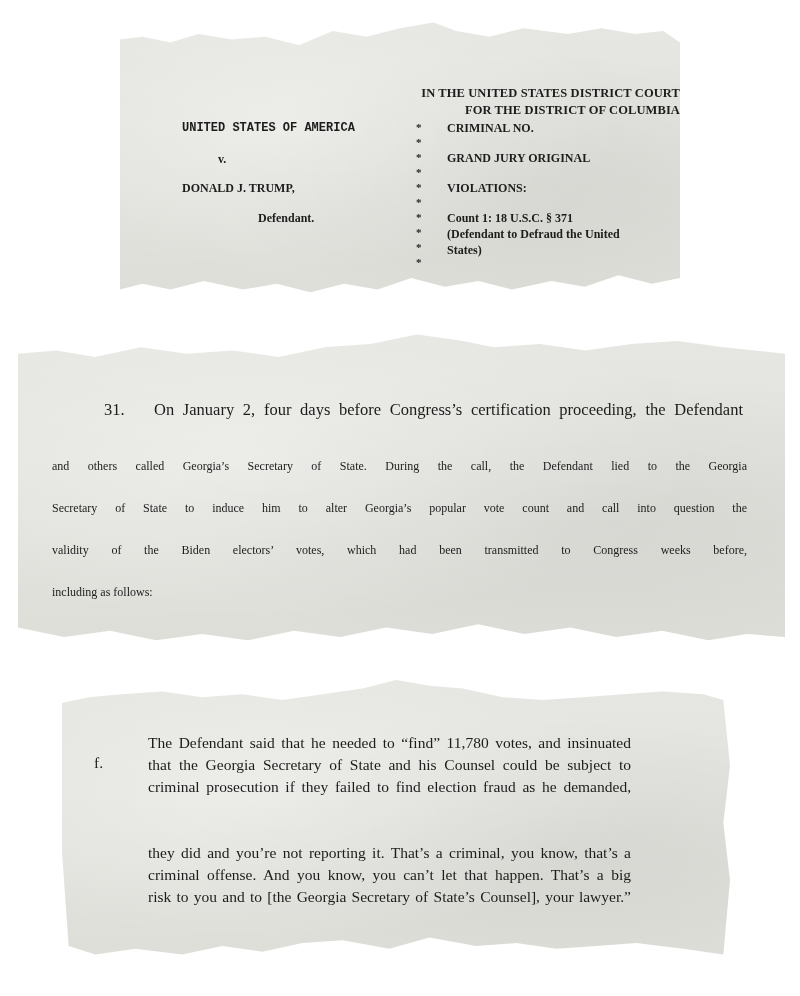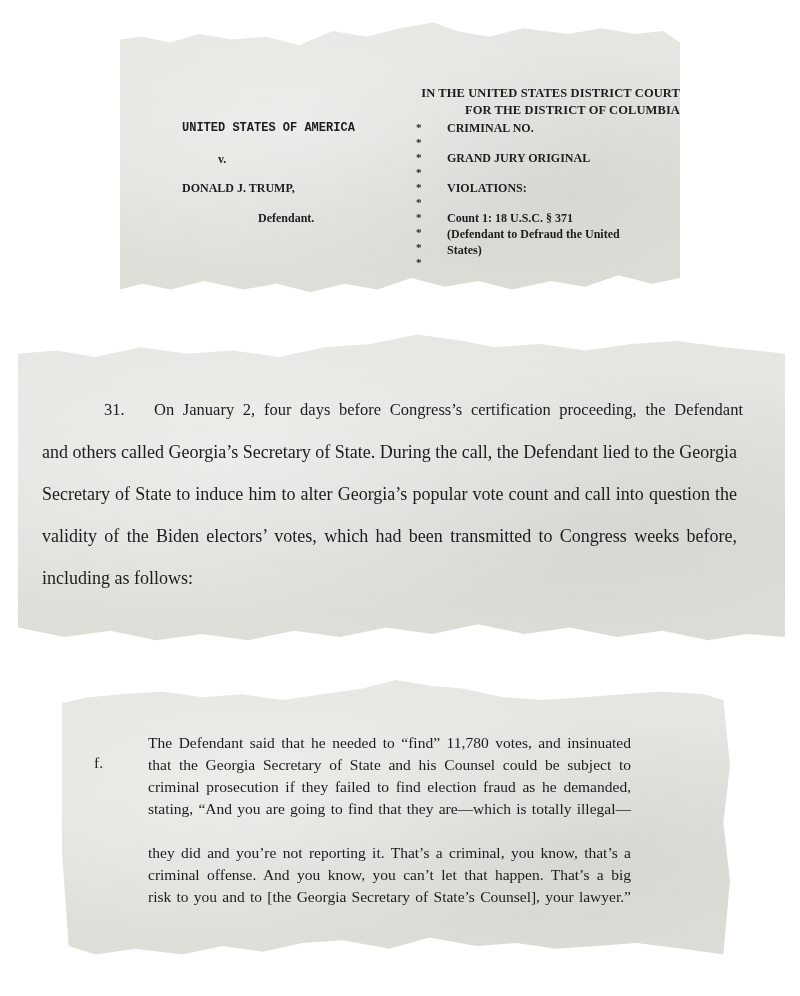--- a/index.html
+++ b/index.html
@@ -21,22 +21,22 @@
         clip-path: polygon(0% 8%, 4% 6%, 9% 5%, 15% 4%, 21% 6%, 27% 5%, 33% 7%, 39% 5%, 45% 3%, 50% 0%, 55% 2%, 60% 3%, 66% 6%, 72% 7%, 78% 6%, 84% 5%, 90% 4%, 96% 5%, 99% 7%,
                            100% 30%, 99% 50%, 100% 70%, 99% 96%, 93% 94%, 86% 92%, 80% 93%, 74% 94%, 68% 92%, 62% 93%, 55% 90%, 49% 94%, 42% 91%, 36% 92%, 30% 95%, 24% 93%, 18% 96%, 11% 94%, 5% 96%, 1% 93%, 0% 60%); }
 
   
   .caption-title { position:absolute; left:0; width:100%; text-align:right;
                    font-weight:bold; font-size:12.5px; letter-spacing:0.1px; }
   .cap-left, .cap-right { position:absolute; font-weight:bold; font-size:12px; white-space:nowrap; }
   .cap-star { position:absolute; left:296px; font-weight:bold; font-size:11px; }
 
   
-  .p2-line { position:absolute; left:24px; width:695px; font-size:18px; white-space:nowrap;
-             text-align:justify; text-align-last:justify; }
+  .p2-line { position:absolute; left:34px; width:695px; font-size:12px; white-space:nowrap;
+             text-align:justify; text-align-last:justify;margin-top:17px; }
   .p2-line.last { text-align-last:left; }
   .p2-num { position:absolute; left:86px; font-size:16.5px; }
   .p2-first { position:absolute; left:136px; width:589px; font-size:16.5px; white-space:nowrap;
               text-align:justify; text-align-last:justify; }
 
   
   .p3-label { position:absolute; left:32px; top:74px; font-size:15.5px; }
   .p3-line { position:absolute; left:86px; width:483px; font-size:15.5px; white-space:nowrap;
              text-align:justify; text-align-last:justify; }
 </style>
@@ -78,17 +78,16 @@
   <div class="p2-line" style="top:156px;">Secretary of State to induce him to alter Georgia’s popular vote count and call into question the</div>
   <div class="p2-line" style="top:198px;">validity of the Biden electors’ votes, which had been transmitted to Congress weeks before,</div>
   <div class="p2-line last" style="top:240px;">including as follows:</div>
 </div>
 
 <div id="p3" class="piece">
   <div class="p3-label">f.</div>
   <div class="p3-line" style="top:54px;">The Defendant said that he needed to “find” 11,780 votes, and insinuated</div>
   <div class="p3-line" style="top:76px;">that the Georgia Secretary of State and his Counsel could be subject to</div>
   <div class="p3-line" style="top:98px;">criminal prosecution if they failed to find election fraud as he demanded,</div>
-  <div class="p3-line" style="top:120px;">stating, “And you are going to find that they are—which is totally illegal—</div>
   <div class="p3-line" style="top:164px;">they did and you’re not reporting it. That’s a criminal, you know, that’s a</div>
   <div class="p3-line" style="top:186px;">criminal offense. And you know, you can’t let that happen. That’s a big</div>
   <div class="p3-line" style="top:208px;">risk to you and to [the Georgia Secretary of State’s Counsel], your lawyer.”</div>
 </div>
 
 </body></html>

